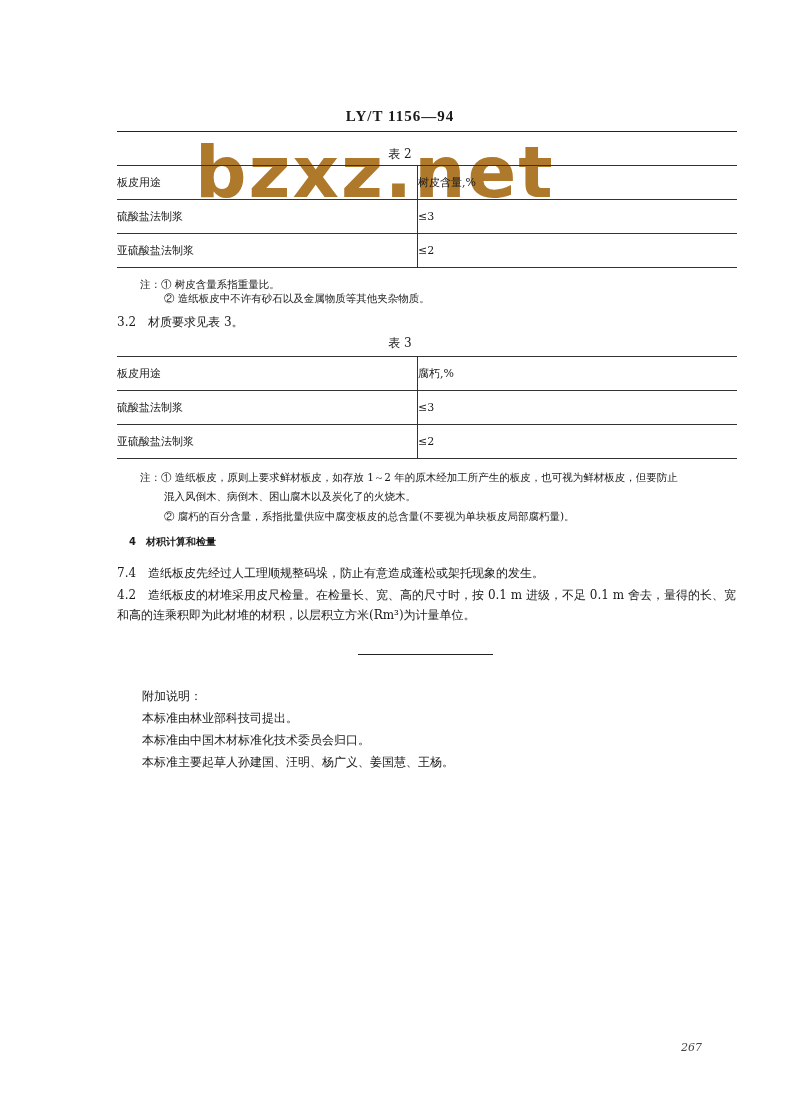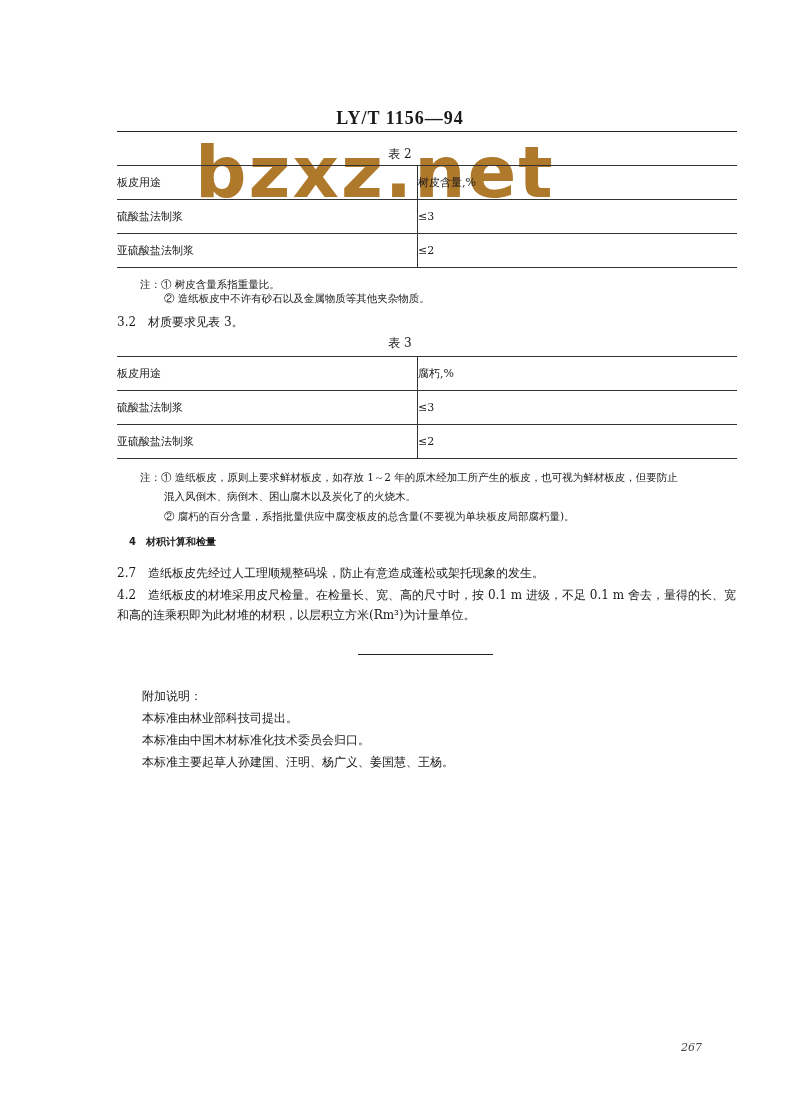--- a/index.html
+++ b/index.html
@@ -1,20 +1,20 @@
 <!DOCTYPE html>
 <html><head>
 <meta charset="utf-8">
 <style>
   html, body { margin: 0; padding: 0; background: #ffffff; }
   body { width: 800px; height: 1102px; position: relative; overflow: hidden;
          font-family: "DejaVu Serif", "Liberation Serif", serif; color: #1a1a1a; }
   .page { position: absolute; left: 0; top: 0; width: 800px; height: 1102px; }
   .std-header { position: absolute; top: 108px; left: 0; width: 800px; text-align: center;
-         font-size: 18px; letter-spacing: 1px; font-weight: bold;
+         font-size: 15px; letter-spacing: 1px; font-weight: bold;
          font-family: "Liberation Serif", serif; }
   .rule { position: absolute; left: 117px; width: 620px; height: 1px; background: #222; }
   .watermark { position: absolute; left: 195px; top: 130px; font-size: 72px; font-weight: bold;
          color: #a16207; font-family: "DejaVu Sans", sans-serif; letter-spacing: 2px;
          z-index: 0; opacity: 0.85; }
   .tbl-caption { position: absolute; left: 0; width: 800px; text-align: center; font-size: 12px; z-index: 2; }
   table.std { position: absolute; left: 117px; width: 620px; border-collapse: collapse;
          font-size: 11px; z-index: 2; }
   table.std td { border-top: 1px solid #333; border-bottom: 1px solid #333; 
          height: 33px; padding: 0; }
@@ -75,21 +75,21 @@
       <td class="c1">亚硫酸盐法制浆</td>
       <td>≤2</td>
     </tr>
   </tbody>
     </table>
   <div class="note" style="left:140px; top:469px;">注：① 造纸板皮，原则上要求鲜材板皮，如存放 1～2 年的原木经加工所产生的板皮，也可视为鲜材板皮，但要防止</div>
   <div class="note" style="left:164px; top:488px;">混入风倒木、病倒木、困山腐木以及炭化了的火烧木。</div>
   <div class="note" style="left:164px; top:508px;">② 腐朽的百分含量，系指批量供应中腐变板皮的总含量(不要视为单块板皮局部腐朽量)。</div>
 
   <div class="sec-title" style="top:535px;">4　材积计算和检量</div>
-  <div class="para" style="top:563px;">2.7　造纸板皮先经过人工理顺规整码垛，防止有意造成蓬松或架托现象的发生。</div>
+  <div class="para" style="top:563px;">7.4　造纸板皮先经过人工理顺规整码垛，防止有意造成蓬松或架托现象的发生。</div>
   <div class="para" style="top:585px;">4.2　造纸板皮的材堆采用皮尺检量。在检量长、宽、高的尺寸时，按 0.1 m 进级，不足 0.1 m 舍去，量得的长、宽和高的连乘积即为此材堆的材积，以层积立方米(Rm³)为计量单位。</div>
 
   <div class="short-rule"></div>
 
   <div class="appendix">
     <div class="ttl">附加说明：</div>
     <div>本标准由林业部科技司提出。</div>
     <div>本标准由中国木材标准化技术委员会归口。</div>
     <div>本标准主要起草人孙建国、汪明、杨广义、姜国慧、王杨。</div>
   </div>

